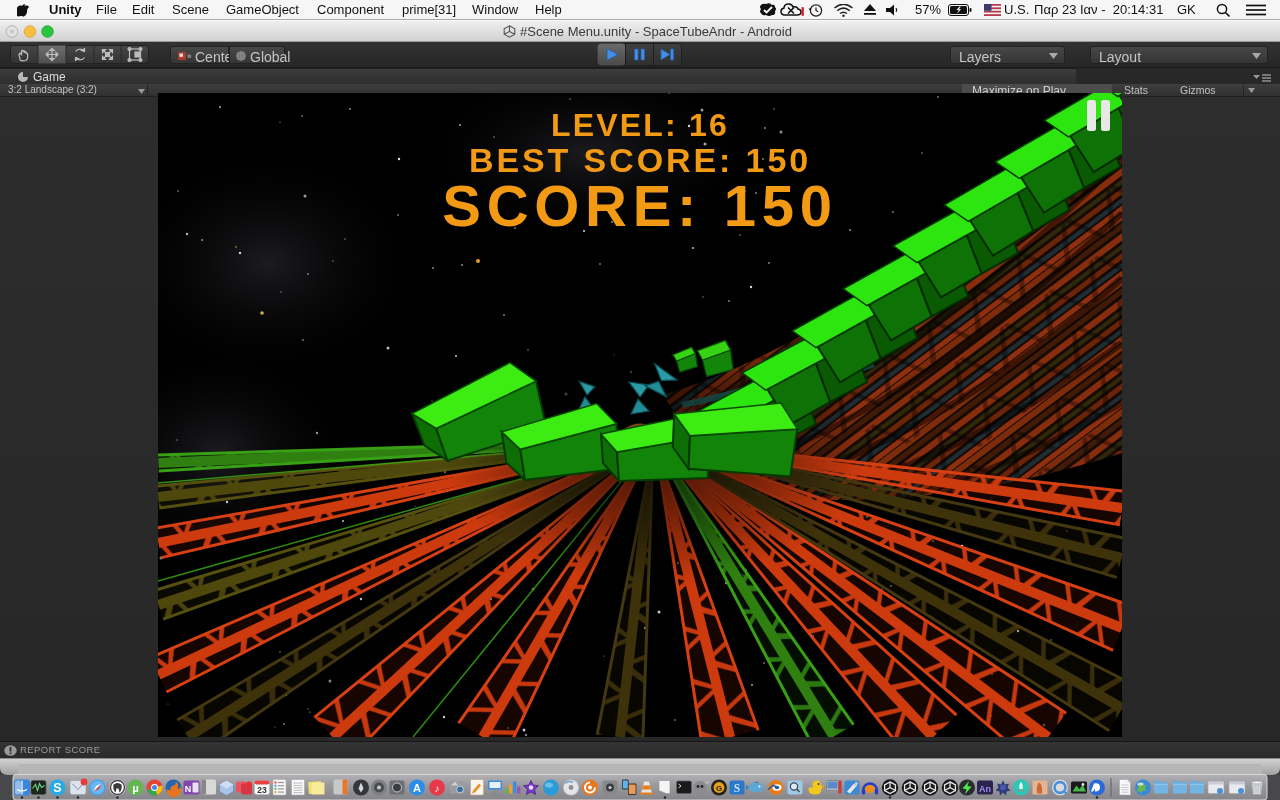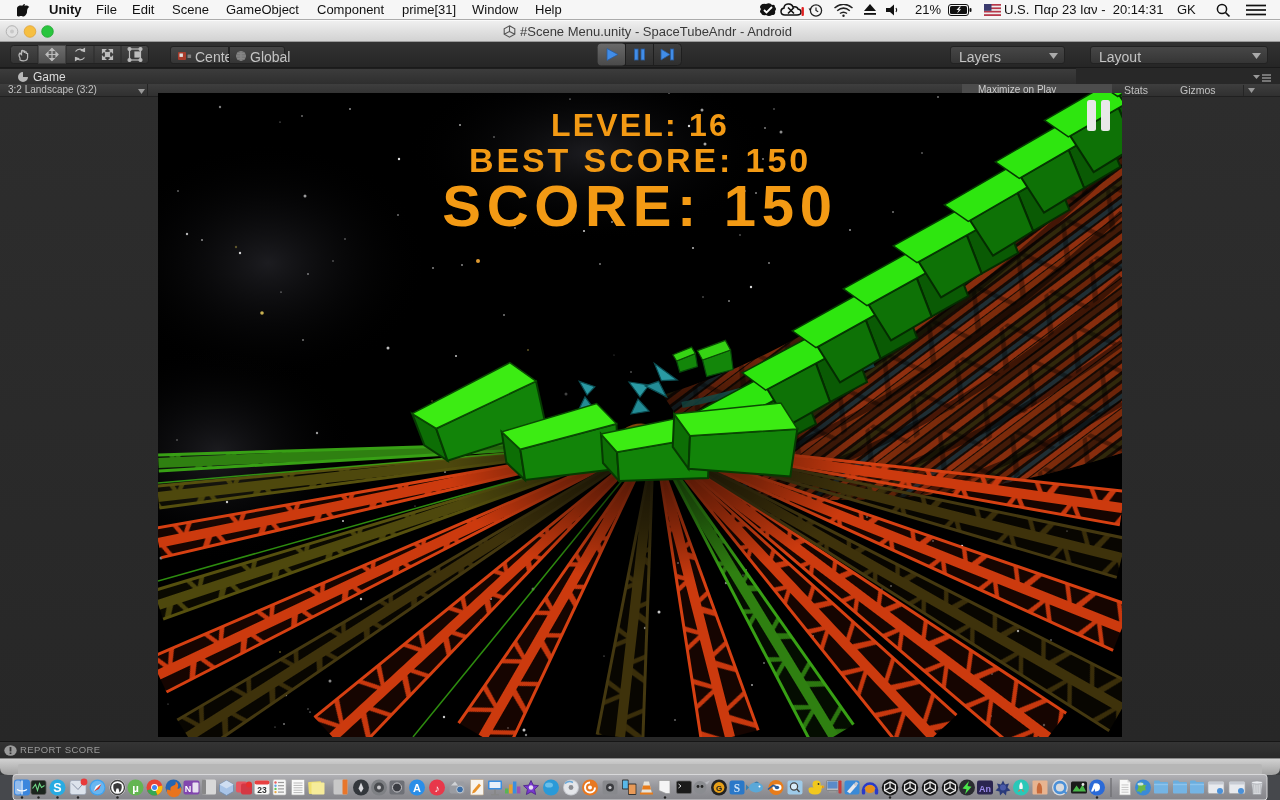--- a/index.html
+++ b/index.html
@@ -60,21 +60,21 @@
       <circle cx="9.5" cy="11.8" r="1.2" fill="#222"></circle>
     </svg>
   <svg class="abs" style="left:863px;top:4px" width="14" height="12" viewBox="0 0 14 12">
       <path d="M7,0 L13,7 L1,7 Z" fill="#111"></path>
       <rect x="1" y="9" width="12" height="1.8" fill="#111"></rect>
     </svg>
   <svg class="abs" style="left:886px;top:4px" width="14" height="12" viewBox="0 0 14 12">
       <path d="M0,4 L4,4 L8,0.5 L8,11.5 L4,8 L0,8 Z" fill="#111"></path>
       <path d="M10,4 Q11.5,6 10,8" stroke="#111" stroke-width="1.2" fill="none"></path>
     </svg>
-  <span style="left:915px">21%</span>
+  <span style="left:915px">57%</span>
   <svg class="abs" style="left:948px;top:4px" width="24" height="12" viewBox="0 0 24 12">
       <rect x="0.5" y="0.5" width="20" height="11" rx="2.5" fill="none" stroke="#111" stroke-width="1"></rect>
       <rect x="2" y="2" width="17" height="8" rx="1.5" fill="#111"></rect>
       <path d="M11.5,2.5 l-3,3.5 l2.2,0 l-1.6,3.5 l4,-4.2 l-2.2,0 l2,-2.8 Z" fill="#f5f5f5"></path>
       <rect x="21.5" y="4" width="2" height="4" rx="1" fill="#111"></rect>
     </svg>
   <svg class="abs" style="left:984px;top:4px" width="17" height="12" viewBox="0 0 17 12">
       <rect x="0" y="0" width="17" height="12" fill="#b8384a"></rect>
       <rect x="0" y="1.7" width="17" height="1.7" fill="#eee"></rect>
       <rect x="0" y="5.1" width="17" height="1.7" fill="#eee"></rect>
@@ -232,21 +232,21 @@
     </svg>
 </div>
 <div class="abs" id="ctrlbar">
   <div class="abs" style="left:0;top:0;width:148px;height:12px;border-right:1px solid #252525">
     <span class="abs" style="left:8px;top:0px;font-size:10px;color:#c2c2c2">3:2 Landscape (3:2)</span>
     <svg class="abs" style="left:138px;top:5px" width="7" height="5" viewBox="0 0 7 5">
         <path d="M0,0 L7,0 L3.5,5 Z" fill="#999"></path>
       </svg>
   </div>
   <div class="abs" style="left:962px;top:0;width:150px;height:13px;background:#4c4c4c">
-    <span class="abs" style="left:16px;top:0px;font-size:10px;color:#cecece">Maximize on Play</span>
+    <span class="abs" style="left:10px;top:0px;font-size:12px;color:#cecece">Maximize on Play</span>
   </div>
   <span class="abs" style="left:1124px;top:0px;font-size:10.5px;color:#c2c2c2">Stats</span>
   <span class="abs" style="left:1180px;top:0px;font-size:10.5px;color:#c2c2c2">Gizmos</span>
   <svg class="abs" style="left:1248px;top:4px" width="7" height="5" viewBox="0 0 7 5">
       <path d="M0,0 L7,0 L3.5,5 Z" fill="#999"></path>
     </svg>
   <div class="abs" style="left:1243px;top:1px;width:1px;height:11px;background:#252525"></div>
 </div>
 
 <div class="abs" id="lmargin"></div>

